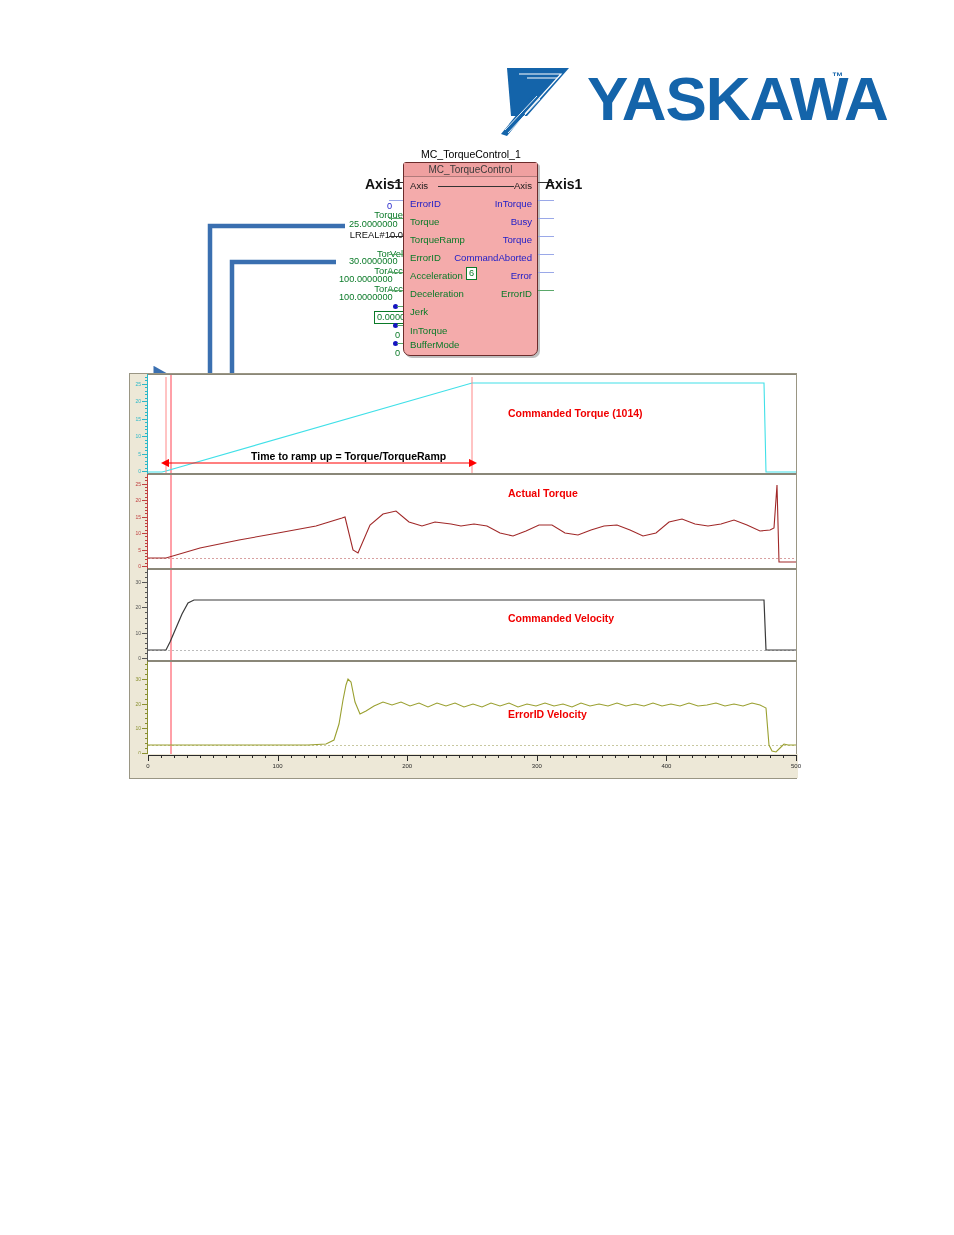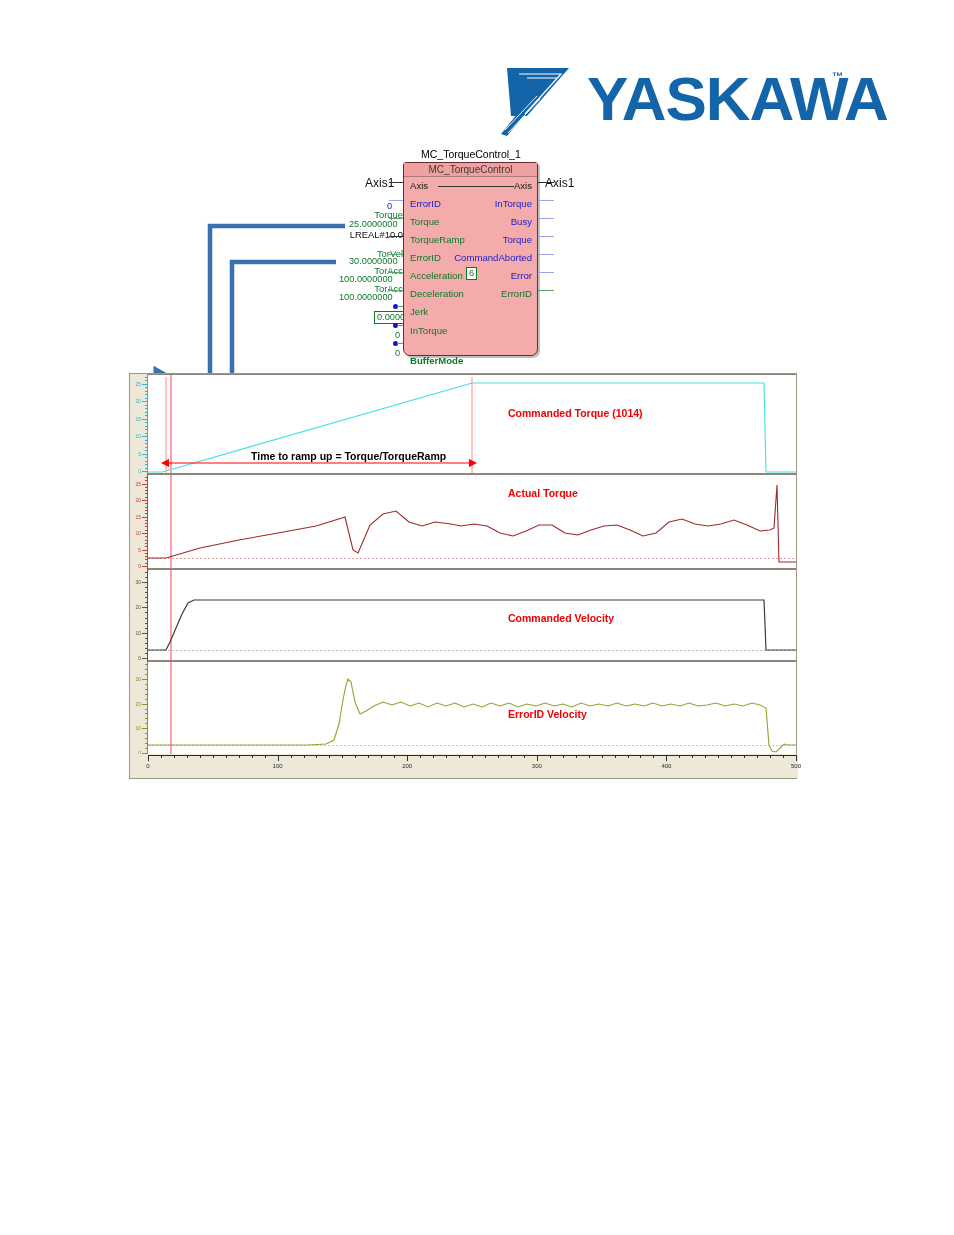--- a/index.html
+++ b/index.html
@@ -83,21 +83,21 @@
   .stub.green { border-color: #5aa86a; }
   .stub.black { border-color: #333; }
   .dot { position: absolute; width: 5px; height: 5px; border-radius: 50%; background: #1515c0; }
 
   .lbl-left {
     position: absolute; text-align: right;
     font-size: 9.4px; white-space: nowrap; color: #0a7a28;
   }
   .lbl-left.black { color: #111; }
   .lbl-right {
-    position: absolute; font-size: 12px; color: #111; white-space: nowrap;
+    position: absolute; font-size: 14px; color: #111; white-space: nowrap; font-weight: bold;
   }
   .val-box {
     position: absolute; font-size: 9.2px; color: #0a7a28;
     background: #fff; border: 1px solid #0a7a28;
     padding: 0 2px; white-space: nowrap; line-height: 11px;
   }
   .val-plain { position: absolute; font-size: 9.2px; color: #0a7a28; white-space: nowrap; }
   .val-blue { position: absolute; font-size: 9.2px; color: #1c1cC8; white-space: nowrap; }
 
   
@@ -251,21 +251,21 @@
       <div class="pin-row" style="top:122px;">
         <span class="pin-in green">Deceleration</span>
         <span class="pin-out green">ErrorID</span>
       </div>
       <div class="pin-row" style="top:140px;">
         <span class="pin-in green">Jerk</span>
       </div>
       <div class="pin-row" style="top:159px;">
         <span class="pin-in green">InTorque</span>
       </div>
-      <div class="pin-row" style="top:189px;font-weight:bold;">
+      <div class="pin-row" style="top:173px;">
         <span class="pin-in green">BufferMode</span>
       </div>
     </div>
 
     <div class="stub black" style="left:205px; top:34px; width:16px;"></div>
     <div class="lbl-right" style="left:212px; top:28px;">Axis1</div>
     <div class="stub blue" style="left:205px; top:52px; width:16px;"></div>
     <div class="stub blue" style="left:205px; top:70px; width:16px;"></div>
     <div class="stub blue" style="left:205px; top:88px; width:16px;"></div>
     <div class="stub blue" style="left:205px; top:106px; width:16px;"></div>

